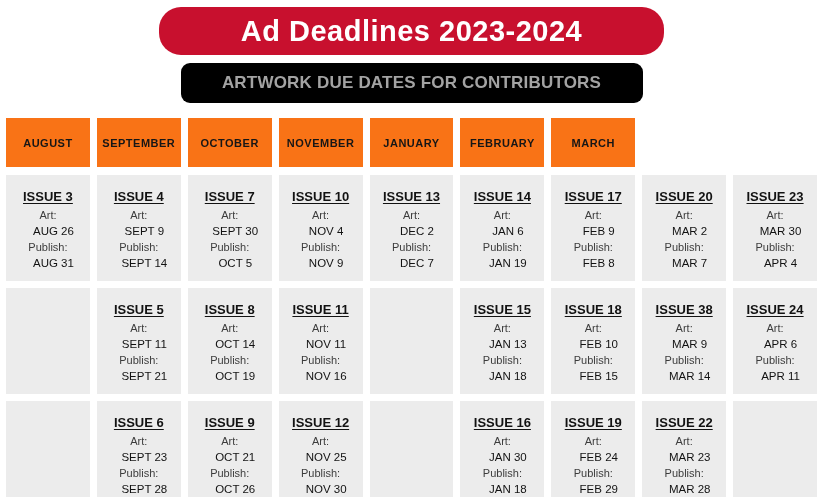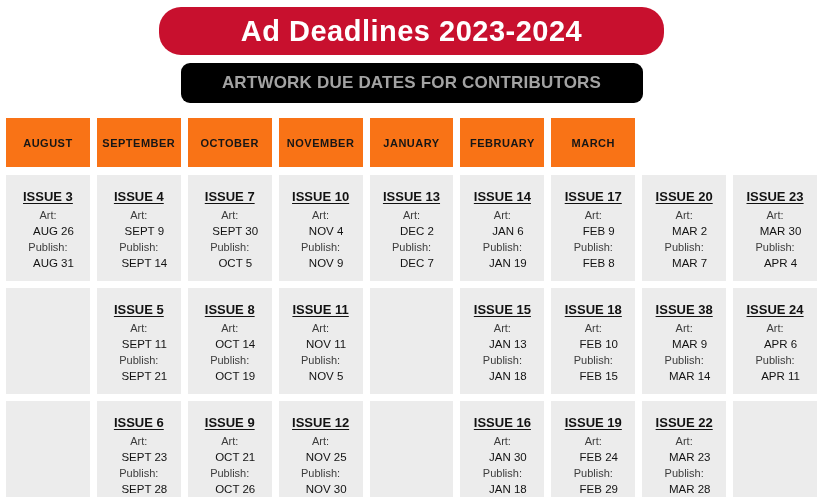--- a/index.html
+++ b/index.html
@@ -169,21 +169,21 @@
         <div class="lbl">Art:</div>
         <div class="date">OCT 14</div>
         <div class="lbl">Publish:</div>
         <div class="date">OCT 19</div>
       </div>
       <div class="cell">
         <div class="issue-title">ISSUE 11</div>
         <div class="lbl">Art:</div>
         <div class="date">NOV 11</div>
         <div class="lbl">Publish:</div>
-        <div class="date">NOV 5</div>
+        <div class="date">NOV 16</div>
       </div>
       <div class="cell"></div>
       <div class="cell">
         <div class="issue-title">ISSUE 15</div>
         <div class="lbl">Art:</div>
         <div class="date">JAN 13</div>
         <div class="lbl">Publish:</div>
         <div class="date">JAN 18</div>
       </div>
       <div class="cell">

